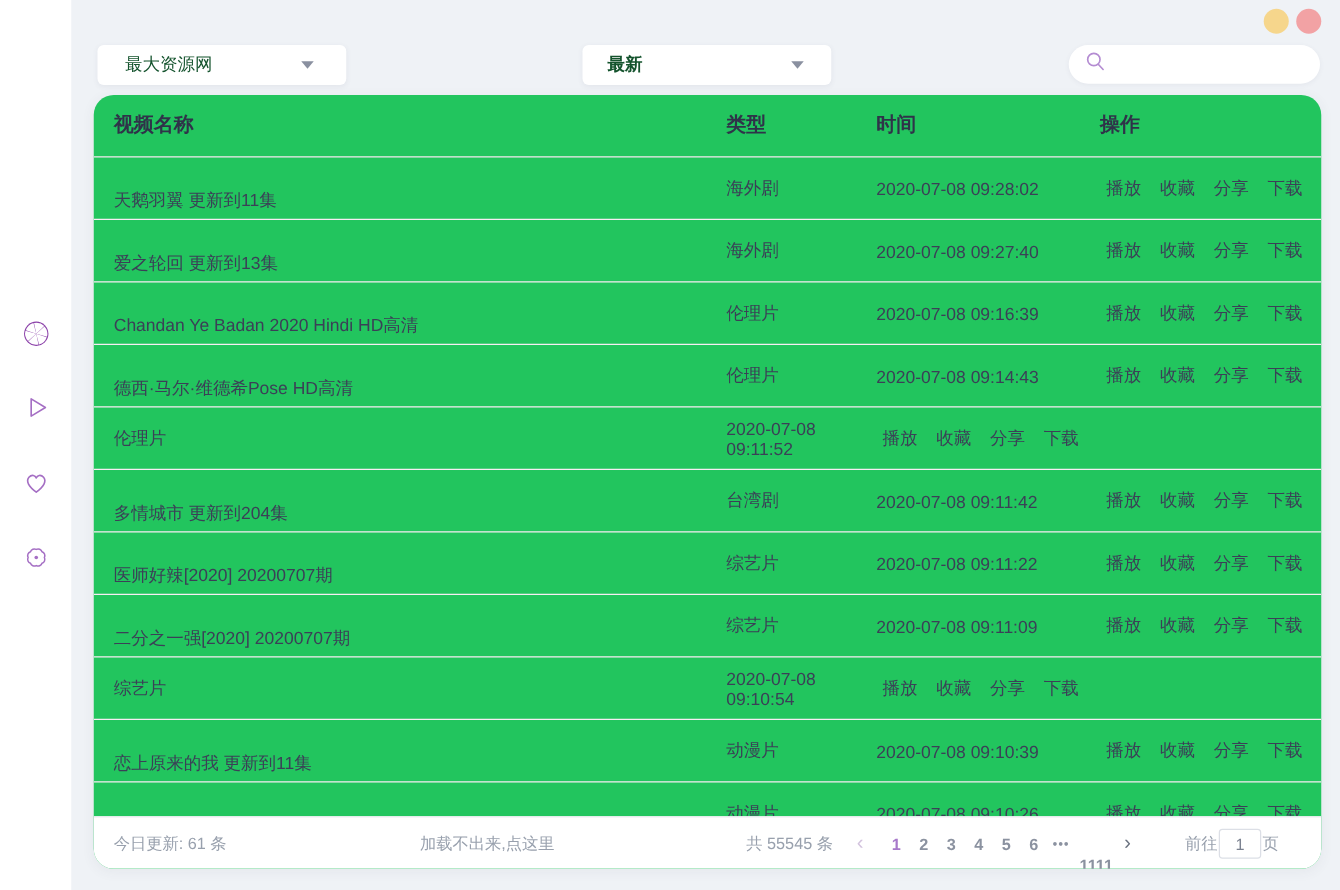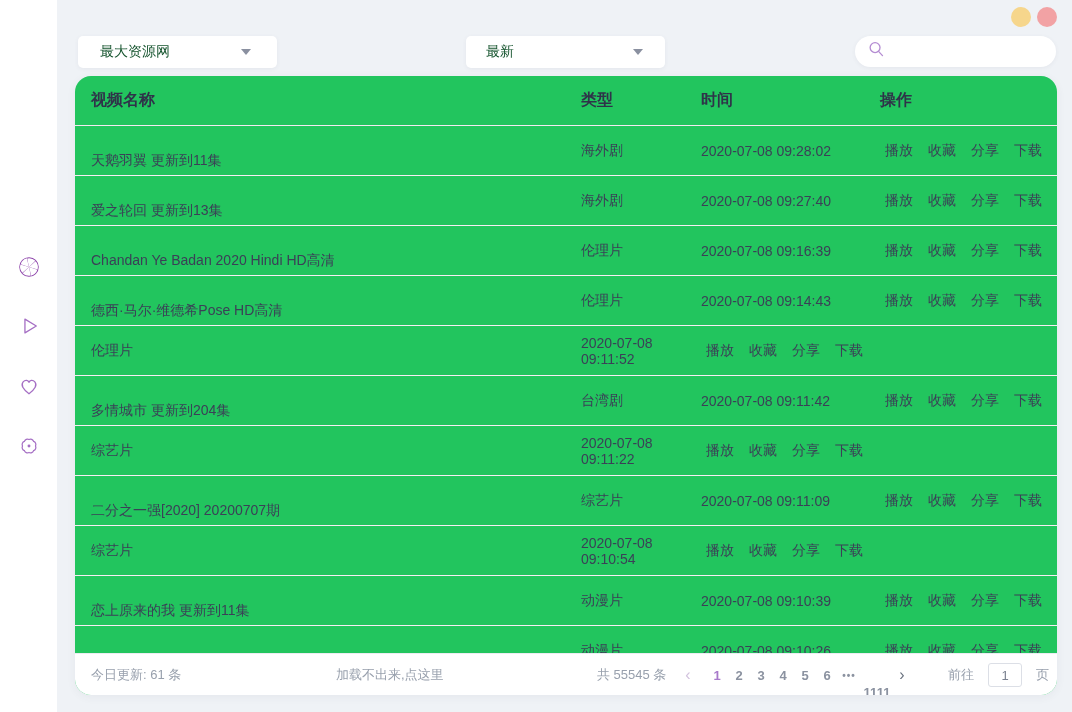--- a/index.html
+++ b/index.html
@@ -30,21 +30,21 @@
   .side-btn svg{display:block;width:26px;height:26px;}
   
   .dd{
     position:absolute;top:36px;height:32px;width:199px;
     background:#fff;border-radius:5px;
     box-shadow:0 1px 4px rgba(80,80,120,.07);
     display:flex;align-items:center;justify-content:space-between;
     font-size:14px;color:#14532d;cursor:pointer;
   }
   .dd-source{left:78px;padding:0 26px 0 22px;}
-  .dd-sort{left:466px;padding:0 22px 0 20px;}
+  .dd-sort{left:466px;padding:0 22px 0 20px;font-weight:bold;}
   .caret{
     width:0;height:0;border-left:5px solid transparent;
     border-right:5px solid transparent;border-top:6px solid #8a90a0;
   }
   .searchbox{
     position:absolute;left:855px;top:36px;width:201px;height:31px;
     background:#fff;border-radius:16px;
     box-shadow:0 1px 4px rgba(80,80,120,.07);
     display:flex;align-items:center;padding:0 10px 0 12px;
   }
@@ -90,21 +90,21 @@
   .f-load{left:261px;cursor:pointer;}
   .f-total{left:522px;}
   .pager{left:605px;}
   .pg{width:22px;text-align:center;font-weight:bold;color:#8b92a0;cursor:pointer;font-size:13px;}
   .pg.active{color:#a879ca;cursor:default;}
   .pg-prev{width:16px;text-align:center;color:#d3c3de;font-size:16px;cursor:default;line-height:1;}
   .pg-next{width:16px;text-align:center;color:#6b7380;font-size:16px;cursor:pointer;line-height:1;}
   .pg-first{margin-left:10px;}
   .pg-ellipsis{width:22px;text-align:center;font-weight:bold;color:#8b92a0;letter-spacing:1px;font-size:10px;cursor:pointer;}
   .pg-last{width:34px;text-align:center;font-weight:bold;color:#8b92a0;cursor:pointer;margin-top:34px;}
-  .goto{left:873px;gap:14px;}
+  .goto{left:873px;gap:1px;}
   .goto input{
     width:34px;height:24px;border:1px solid #dcdfe6;border-radius:3px;
     text-align:center;font-size:13px;color:#7b8290;outline:none;
   }
 </style>
 </head>
 <body>
 
 <aside class="sidebar">
   <button class="side-btn" style="top:254px">
@@ -243,20 +243,21 @@
       <div class="cell time">2020-07-08 09:11:42</div>
       <div class="cell ops">
         <a>播放</a>
         <a>收藏</a>
         <a>分享</a>
         <a>下载</a>
       </div>
     </div>
 
     <div class="trow">
+      <div class="cell name">医师好辣[2020] 20200707期</div>
       <div class="cell type">综艺片</div>
       <div class="cell time">2020-07-08 09:11:22</div>
       <div class="cell ops">
         <a>播放</a>
         <a>收藏</a>
         <a>分享</a>
         <a>下载</a>
       </div>
     </div>
 

